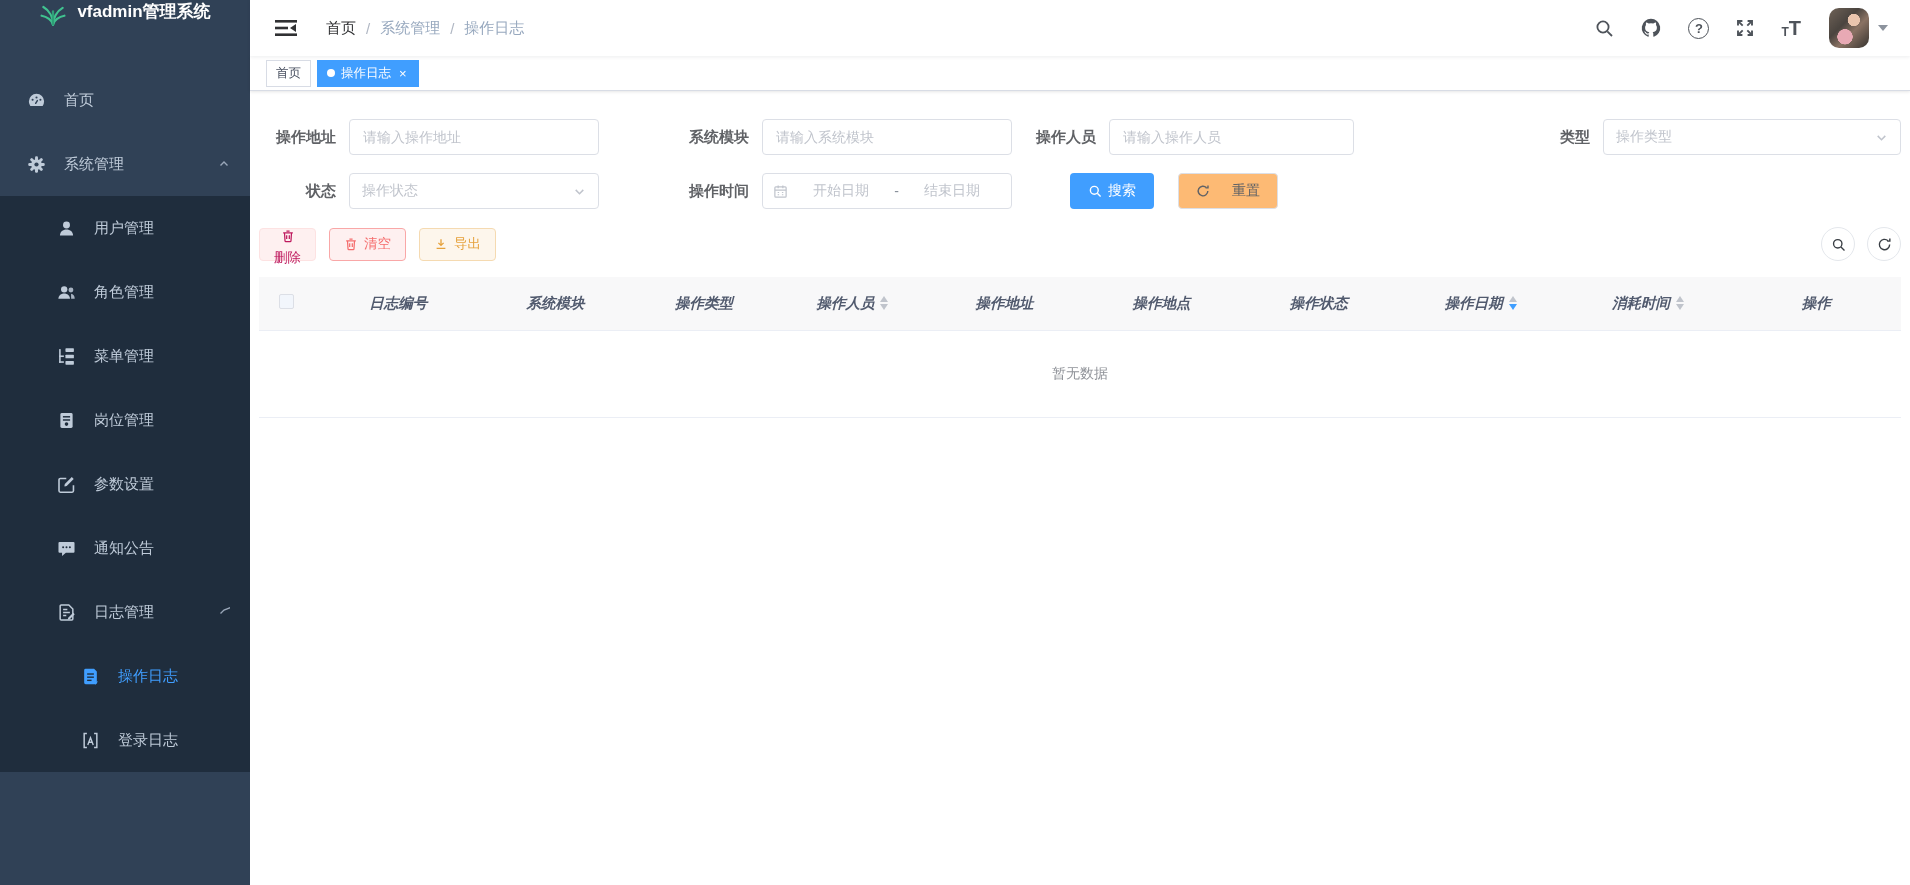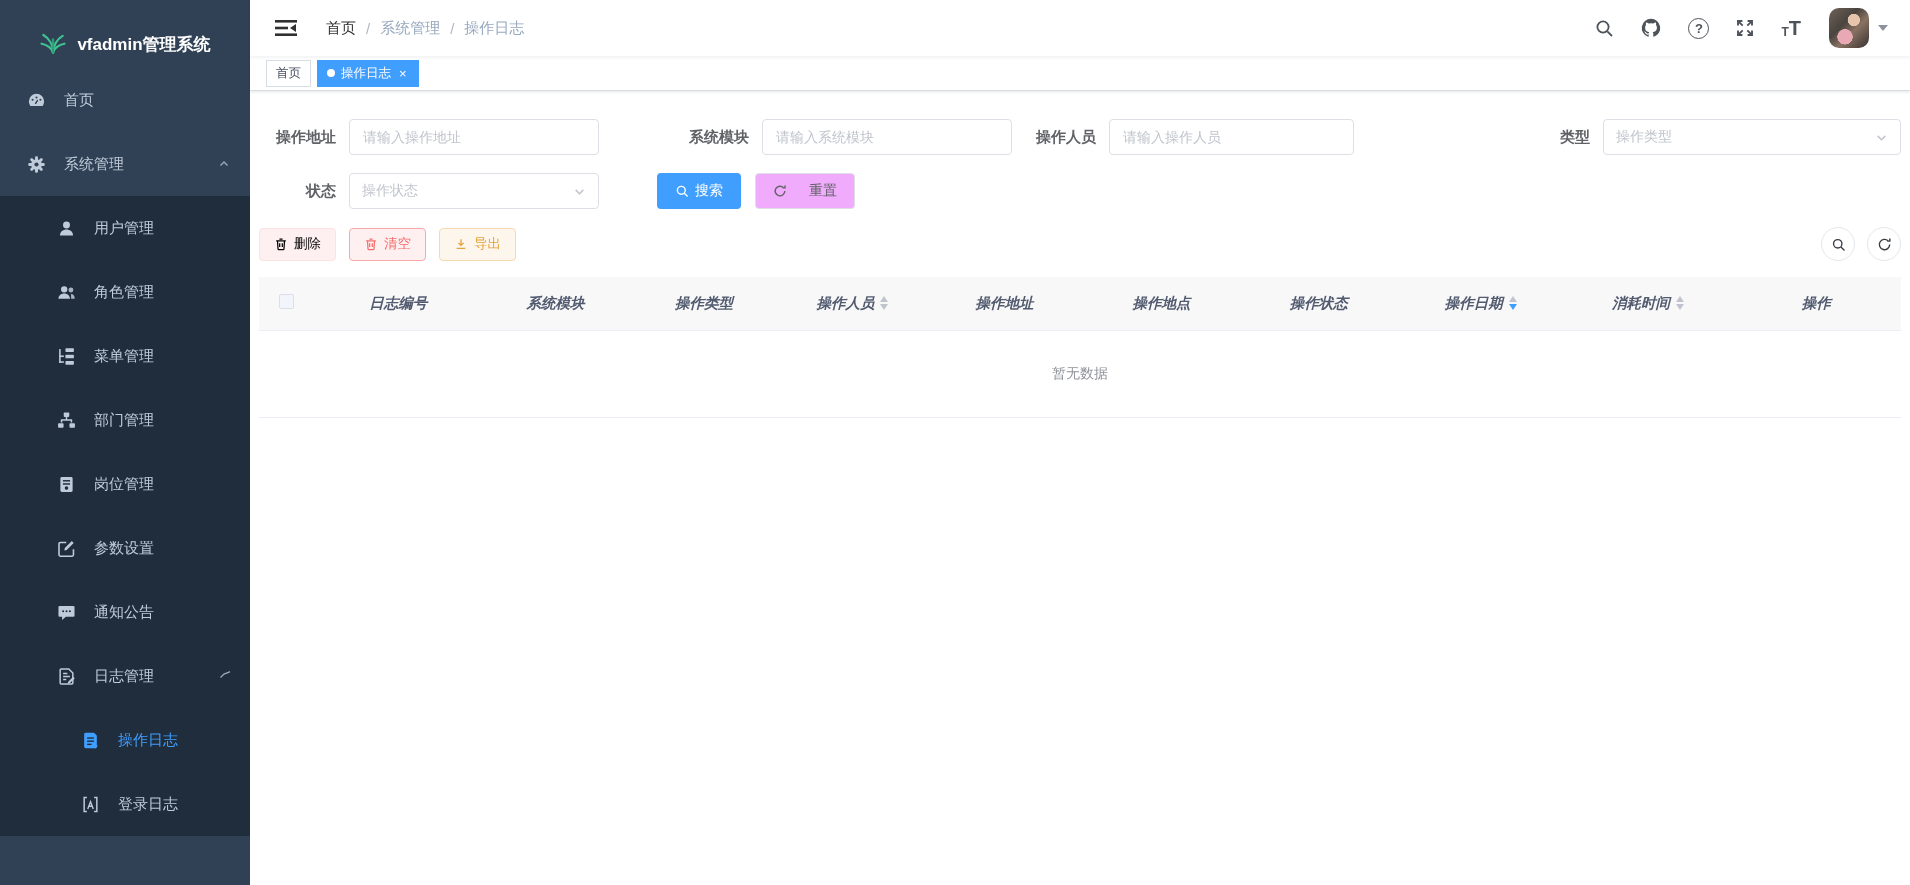--- a/index.html
+++ b/index.html
@@ -3,21 +3,21 @@
 <meta charset="utf-8">
 <style>
   * { box-sizing: border-box; margin: 0; padding: 0; }
   html,body { width:1910px; height:885px; overflow:hidden; background:#fff;
     font-family:"Liberation Sans","DejaVu Sans",sans-serif; }
   svg { display:block; }
   .app { display:flex; width:1910px; height:885px; }
 
   
   .sidebar { width:250px; flex-shrink:0; background:#304156; color:#bfcbd9; overflow:hidden; }
-  .logo { height:56px; display:flex; align-items:flex-end; justify-content:center; gap:10px; cursor:pointer; }
+  .logo { height:56px; display:flex; align-items:flex-start; justify-content:center; gap:10px; cursor:pointer; }
   .logo-title { color:#fff; font-weight:bold; font-size:17px; white-space:nowrap; }
   .menu { padding-top:12px; }
   .m-item { position:relative; height:64px; display:flex; align-items:center; gap:18px;
     padding-left:26px; font-size:15px; color:#bfcbd9; cursor:pointer; white-space:nowrap; }
   .sub { background:#1f2d3d; }
   .sub .m-item { padding-left:56px; }
   .sub .m-item.l3 { padding-left:80px; }
   .m-item .caret { position:absolute; right:20px; color:#9aa7b9; }
   .m-item.active { color:#409eff; }
   .si { width:20px; height:20px; display:inline-flex; align-items:center; justify-content:center; flex-shrink:0; }
@@ -75,23 +75,23 @@
   .sel-ph { color:#c0c4cc; font-size:14px; }
   .dates { width:250px; height:36px; border:1px solid #dcdfe6; border-radius:4px; background:#fff;
     display:flex; align-items:center; padding:0 10px; gap:4px; cursor:pointer; }
   .dates .ph { color:#c0c4cc; font-size:14px; flex:1; text-align:center; }
   .dates .sep { color:#8a919b; font-size:14px; }
   .dates .cal { color:#c0c4cc; }
 
   .btn { display:inline-flex; align-items:center; gap:6px; height:36px; padding:0 17px;
     border-radius:4px; font-size:14px; cursor:pointer; border:1px solid transparent; white-space:nowrap; }
   .btn-primary { background:#409eff; color:#fff; margin-left:58px; }
-  .btn-plain { background:#f0abfc; border-color:#dcdfe6; color:#606266; margin-left:14px;gap:22px; }
+  .btn-plain { background:#fdba74; border-color:#dcdfe6; color:#606266; margin-left:24px;gap:22px; }
   .btn-sm { height:33px; padding:0 14px; font-size:13.5px; margin-right:13px; }
-  .btn-danger-dis { background:#fef0f0; border-color:#fde2e2; color:#000000; cursor:not-allowed; }
+  .btn-danger-dis { background:#fef0f0; border-color:#fde2e2; color:#be185d; cursor:not-allowed;flex-direction:column; }
   .btn-danger { background:#fef0f0; border-color:#f9a7a7; color:#f56c6c; }
   .btn-warning { background:#fdf6ec; border-color:#f5dab1; color:#e6a23c; }
 
   .toolbar { display:flex; align-items:center; margin-top:12px; }
   .toolbar-right { margin-left:auto; display:flex; gap:12px; }
   .cbtn { width:34px; height:34px; border-radius:50%; border:1px solid #e4e7ec; background:#fff;
     display:flex; align-items:center; justify-content:center; color:#383d43; cursor:pointer; }
 
   
   .tbl { width:100%; border-collapse:collapse; margin-top:16px; table-layout:fixed; }
@@ -195,31 +195,20 @@
                 <rect x="2" y="8" width="4.5" height="1.5"></rect>
               <rect x="2" y="13.5" width="4.5" height="1.5"></rect>
               <rect x="8" y="1.3" width="8" height="3.4" rx=".6"></rect>
               <rect x="8" y="7.3" width="8" height="3.4" rx=".6"></rect>
               <rect x="8" y="13.3" width="8" height="3.4" rx=".6"></rect>
             </svg>
           </span>
           <span>菜单管理</span>
         </div>
 
-        <div class="m-item">
-          <span class="si">
-            <svg width="19" height="19" viewBox="0 0 18 18" fill="currentColor">
-              <rect x="6.4" y="1.4" width="5.2" height="4.2" rx=".8"></rect>
-              <rect x="1" y="11.6" width="5.2" height="4.2" rx=".8"></rect>
-              <rect x="11.8" y="11.6" width="5.2" height="4.2" rx=".8"></rect>
-              <path d="M8.3 5.6h1.4v2.2h4.7v3.2H13V9.2H5v1.8H3.6V7.8h4.7z"></path>
-            </svg>
-          </span>
-          <span>部门管理</span>
-        </div>
 
         <div class="m-item">
           <span class="si">
             <svg width="19" height="19" viewBox="0 0 18 18" fill="currentColor">
               <rect x="3.2" y="1.8" width="11.6" height="14.4" rx="1.4"></rect>
               <rect x="5.6" y="4.8" width="6.8" height="1.4" fill="#1f2d3d"></rect>
               <rect x="5.6" y="7.8" width="6.8" height="1.4" fill="#1f2d3d"></rect>
               <circle cx="9" cy="12.4" r="1.7" fill="#1f2d3d"></circle>
             </svg>
           </span>
@@ -388,20 +377,35 @@
           <label class="flabel w78">状态</label>
           <div class="select">
             <span class="sel-ph">操作状态</span>
             <span>
               <svg width="13" height="13" viewBox="0 0 12 12" fill="none" stroke="#c0c4cc" stroke-width="1.4">
                   <path d="M2.5 4.5L6 8l3.5-3.5"></path>
                 </svg>
             </span>
           </div>
         </div>
+        <div class="fitem">
+          <label class="flabel w160">操作时间</label>
+          <div class="dates">
+            <span class="cal">
+              <svg width="15" height="15" viewBox="0 0 16 16" fill="none" stroke="currentColor" stroke-width="1.3">
+                <rect x="2" y="3" width="12" height="11" rx="1"></rect>
+                  <path d="M2 6.5h12M5.5 1.5v3M10.5 1.5v3"></path>
+                <path d="M5 9h1.5M9.5 9H11M5 11.5h1.5M9.5 11.5H11" stroke-width="1.1"></path>
+              </svg>
+            </span>
+            <span class="ph">开始日期</span>
+            <span class="sep">-</span>
+            <span class="ph">结束日期</span>
+          </div>
+        </div>
         <button class="btn btn-primary">
           <span>
             <svg width="14" height="14" viewBox="0 0 20 20" fill="none" stroke="#fff" stroke-width="2">
                 <circle cx="9" cy="9" r="5.6"></circle>
                 <path d="M13.3 13.3L18 18"></path>
               </svg>
           </span>
           <span>搜索</span>
         </button>
         <button class="btn btn-plain">

